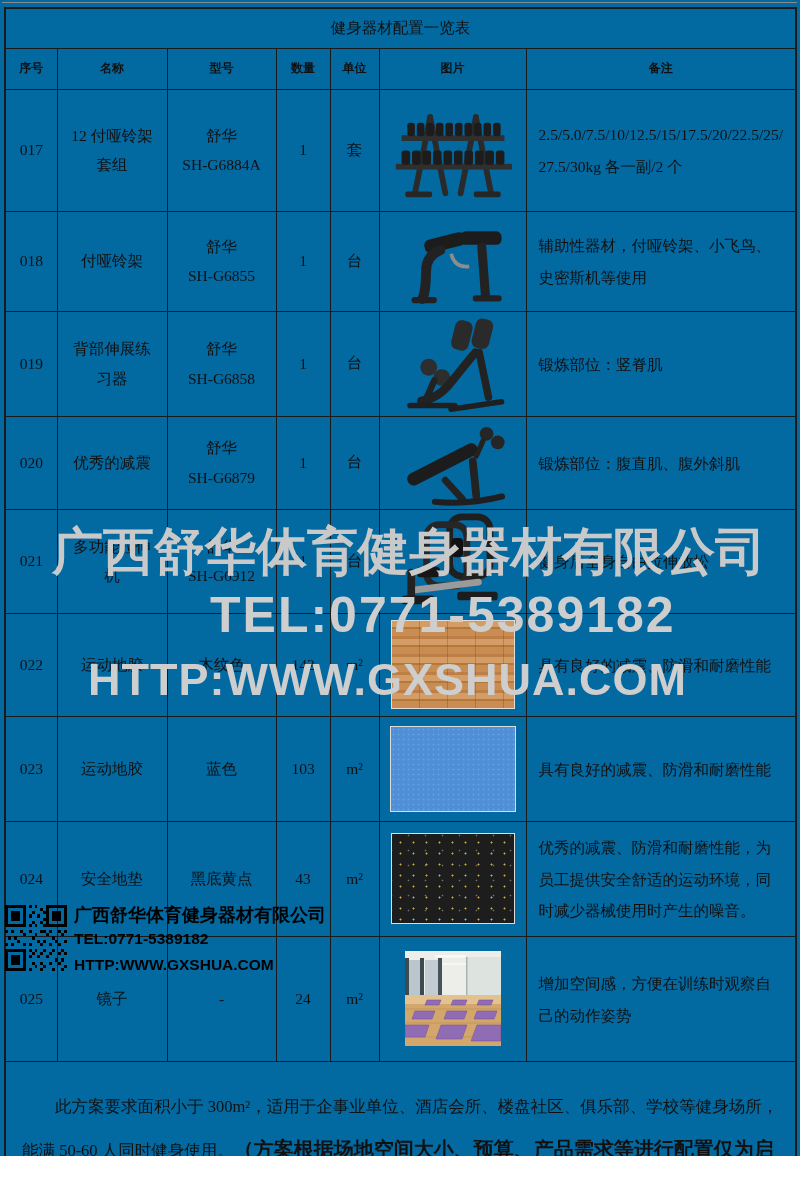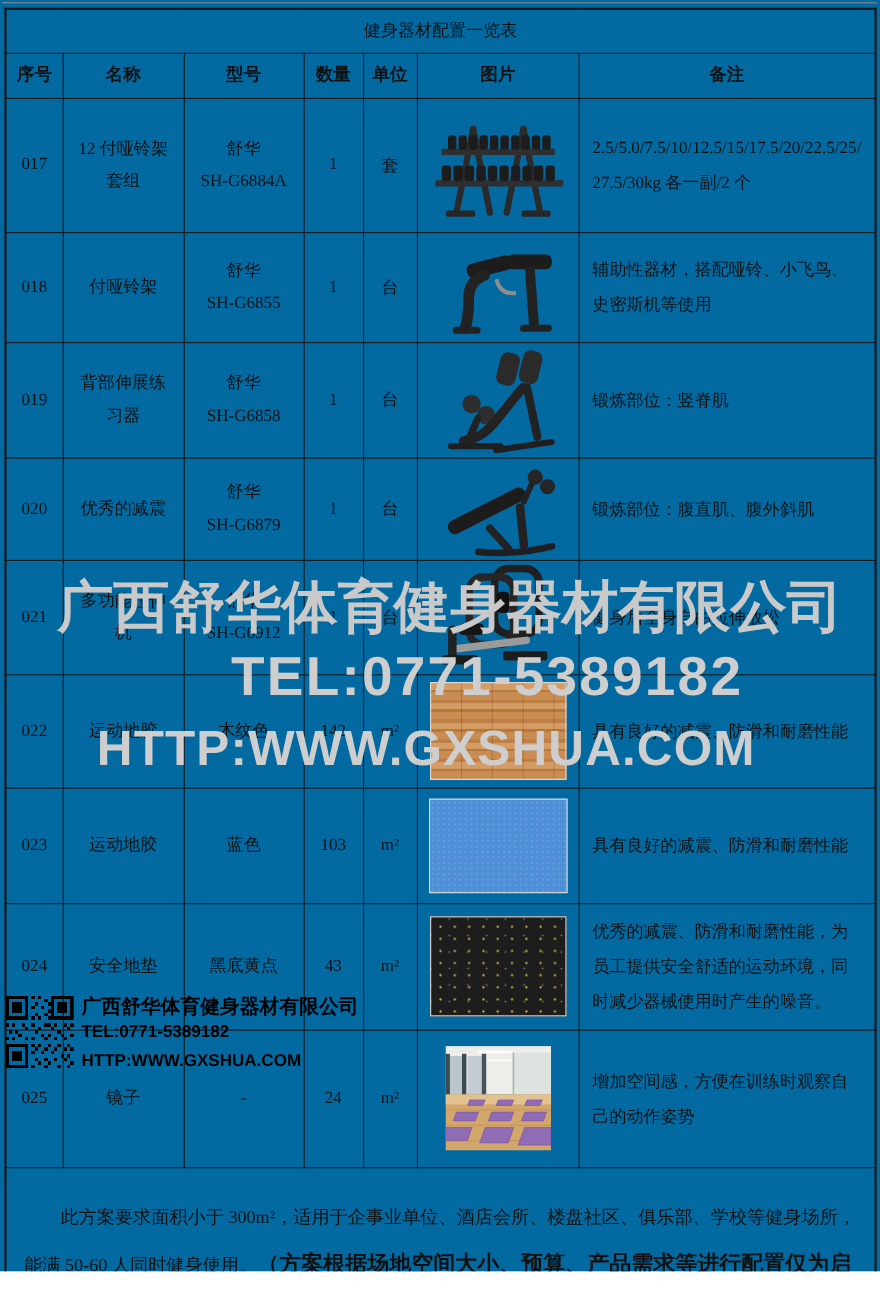--- a/index.html
+++ b/index.html
@@ -4,21 +4,21 @@
 <style>
   html,body{margin:0;padding:0;background:#fff;}
   .page{position:relative;width:800px;height:1156px;background:#0369a1;overflow:hidden;
         font-family:"Liberation Serif","DejaVu Serif",serif;color:#111;}
   .topline{position:absolute;top:2px;left:2px;width:795px;height:1px;background:#8a8a8a;}
   table.sheet{position:absolute;top:7px;left:4px;width:792px;border-collapse:collapse;
         table-layout:fixed;border:2px solid #1a1a1a;}
   .sheet td,.sheet th{border:1px solid #1a1a1a;padding:0;vertical-align:middle;
         text-align:center;font-size:15.5px;font-weight:normal;overflow:hidden;}
   .title-cell{font-family:"Liberation Sans","DejaVu Sans",sans-serif;font-weight:bold;font-size:19px;}
-  .sheet th{font-family:"Liberation Sans","DejaVu Sans",sans-serif;font-weight:bold;font-size:16px;}
+  .sheet th{font-family:"Liberation Sans","DejaVu Sans",sans-serif;font-weight:bold;font-size:12px;}
   .rt{height:40px}.rh{height:41px}.h017{height:122px}.h018{height:100px}.h019{height:105px}
   .h020{height:93px}.h021{height:104px}.h022{height:103px}.h023{height:105px}
   .h024{height:115px}.h025{height:125px}.rf{height:118px}
   td.name,td.model{white-space:pre-line;line-height:1.9;margin-top:28px;}
   td.remark{text-align:left;padding:6px 10px 4px 12px;line-height:2.05;word-break:break-all;}
   td.pic{text-align:center;}
   td.pic svg,td.pic .swatch{display:inline-block;vertical-align:middle;}
   td.foot{vertical-align:top;text-align:left;padding:26px 16px 0 16px;}
   .foot p{margin:0;font-size:16.5px;line-height:2.35;text-indent:2em;}
   .foot .bold{font-weight:bold;font-family:"Liberation Sans","DejaVu Sans",sans-serif;font-size:20px;}
@@ -133,21 +133,21 @@
         <svg width="122" height="90" viewBox="0 0 120 100">
           <rect x="28" y="22" width="46" height="15" rx="6" fill="#1c1c1c" transform="rotate(-14 51 30)"></rect>
           <rect x="68" y="17" width="46" height="15" rx="6" fill="#1c1c1c"></rect>
           <path d="M46 38 Q30 44 30 62 Q30 84 26 92" stroke="#222" stroke-width="11" fill="none" stroke-linecap="round"></path>
           <rect x="14" y="90" width="28" height="7" rx="3" fill="#222"></rect>
           <path d="M92 34 L96 88" stroke="#222" stroke-width="10" stroke-linecap="round"></path>
           <rect x="82" y="88" width="32" height="7" rx="3" fill="#222"></rect>
           <path d="M58 42 Q62 58 78 56" stroke="#8d8d8d" stroke-width="4" fill="none"></path>
         </svg>
       </td>
-      <td class="remark">辅助性器材，搭配哑铃、小飞鸟、史密斯机等使用</td>
+      <td class="remark">辅助性器材，付哑铃架、小飞鸟、史密斯机等使用</td>
     </tr>
 
     <tr class="h019">
       <td class="no">019</td>
       <td class="name">背部伸展练
 习器</td>
       <td class="model">舒华
 SH-G6858</td>
       <td class="qty">1</td>
       <td class="unit">台</td>

